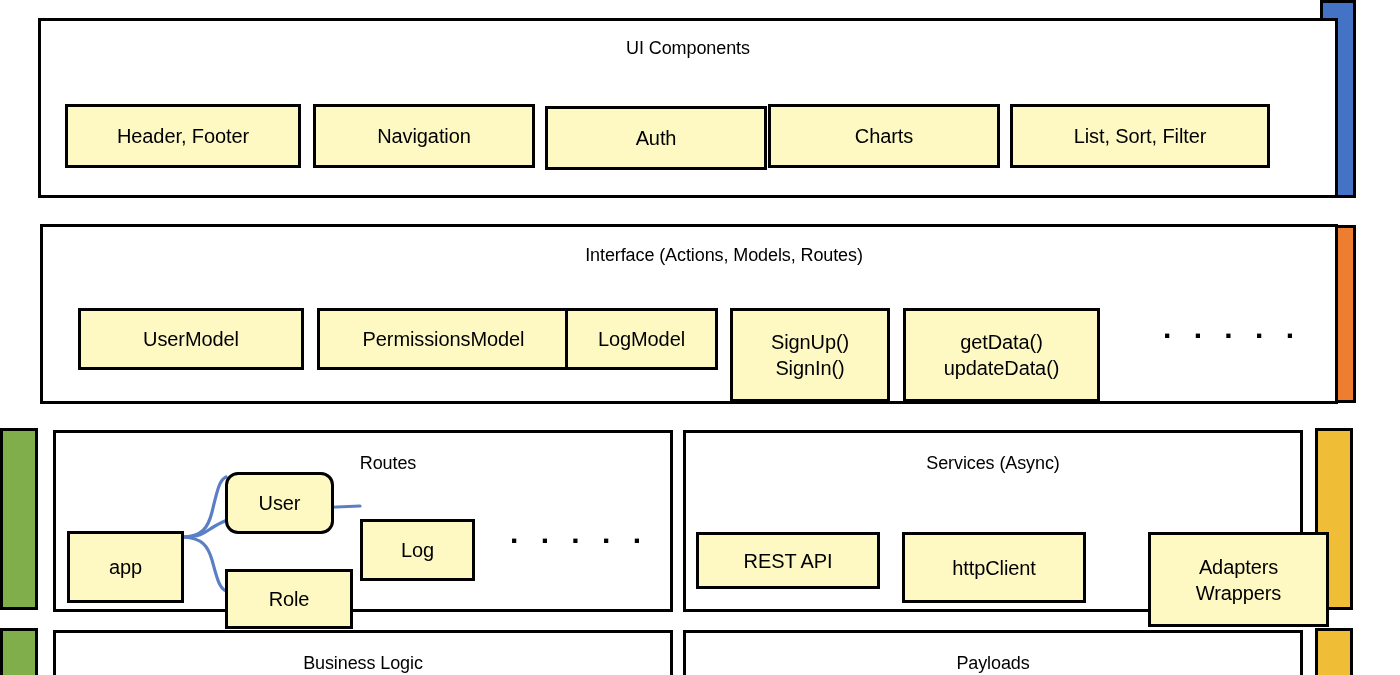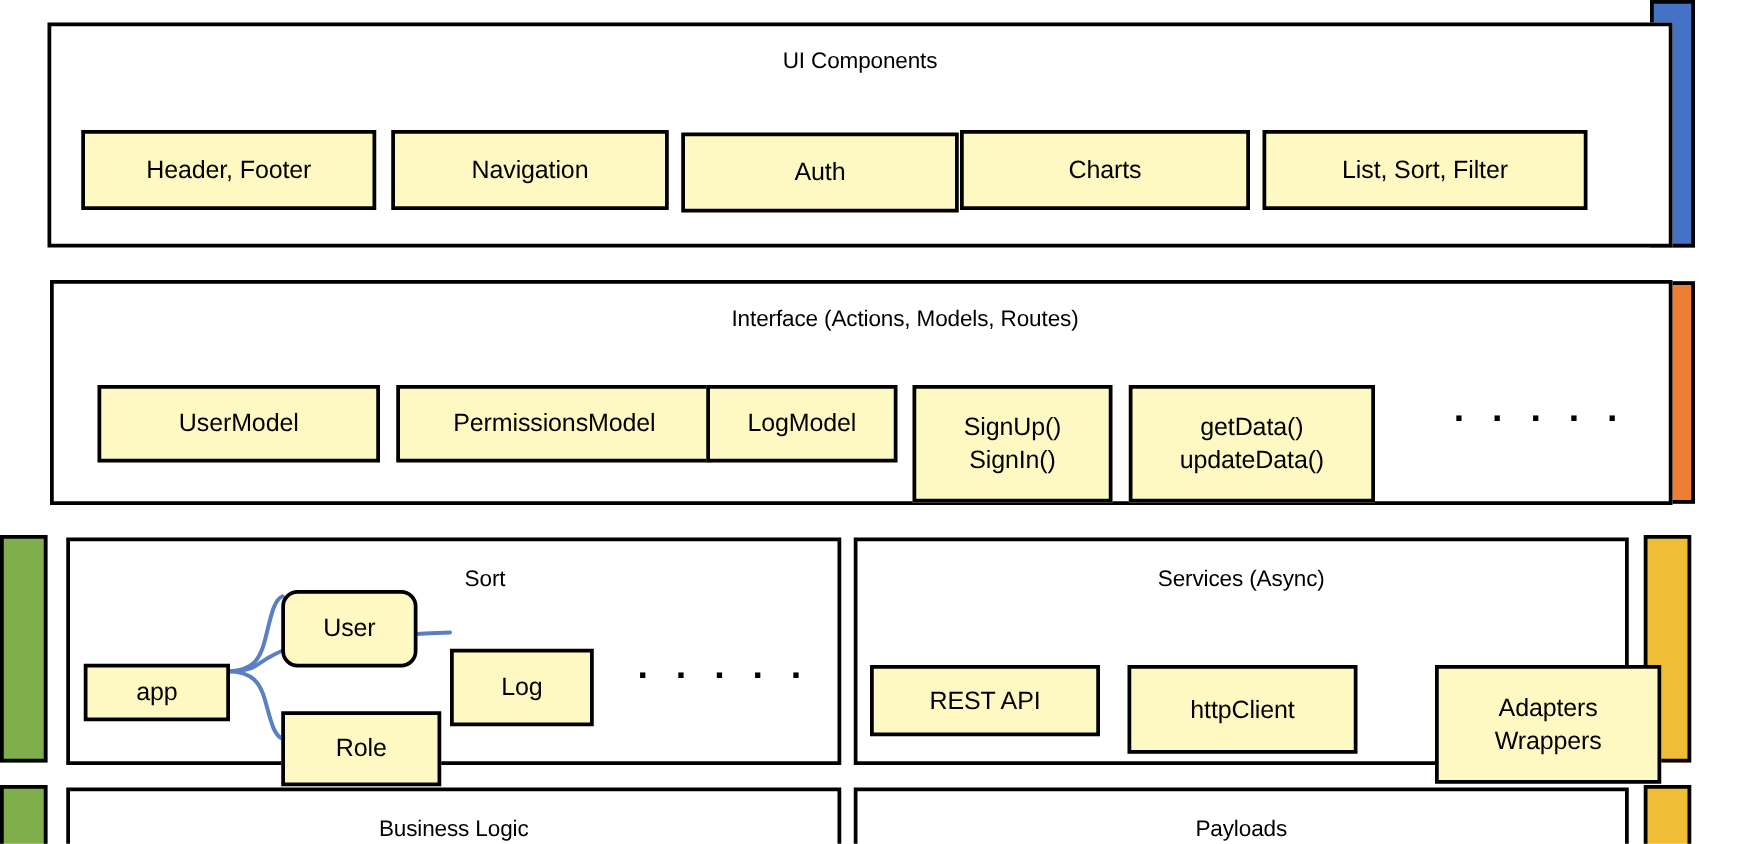--- a/index.html
+++ b/index.html
@@ -122,34 +122,34 @@
   <div class="node-box" style="left:903px; top:284px; width:197px; height:94px;">
     <span>getData()</span>
     <span>updateData()</span>
   </div>
   <div class="ellipsis" style="left:1163px; top:313px;">. . . . .</div>
 
   <div class="accent-bar" style="left:0px; top:428px; width:38px; height:182px; background:#7FAE4B;"></div>
 
   <div class="layer-panel" style="left:53px; top:430px; width:620px; height:182px;"></div>
 
-  <div class="layer-title" style="top:448px; left:258px; width:260px; text-align:center;">Sort</div>
+  <div class="layer-title" style="top:448px; left:258px; width:260px; text-align:center;">Routes</div>
 
   <svg class="connectors" width="1400" height="675" viewBox="0 0 1400 675" xmlns="http://www.w3.org/2000/svg">
     <g fill="none" stroke="#5B7FC4" stroke-width="3.2" stroke-linecap="round">
 
       <path d="M184,537 C202,536 208,528 212,512 C217,492 219,480 226,477"></path>
 
       <path d="M184,537 C203,537 206,531 215,526 C226,520 232,517 246,515 C290,509 330,507 360,506"></path>
 
       <path d="M184,537 C202,538 208,546 212,560 C217,578 219,588 226,591"></path>
     </g>
   </svg>
 
-  <div class="node-box" style="left:67px; top:507px; width:117px; height:46px;">
+  <div class="node-box" style="left:67px; top:507px; width:117px; height:72px;">
     <span>app</span>
   </div>
   <div class="node-box" style="left:225px; top:448px; width:109px; height:62px;border-radius:13px;">
     <span>User</span>
   </div>
   <div class="node-box" style="left:360px; top:495px; width:115px; height:62px;">
     <span>Log</span>
   </div>
   <div class="node-box" style="left:225px; top:545px; width:128px; height:60px;">
     <span>Role</span>

